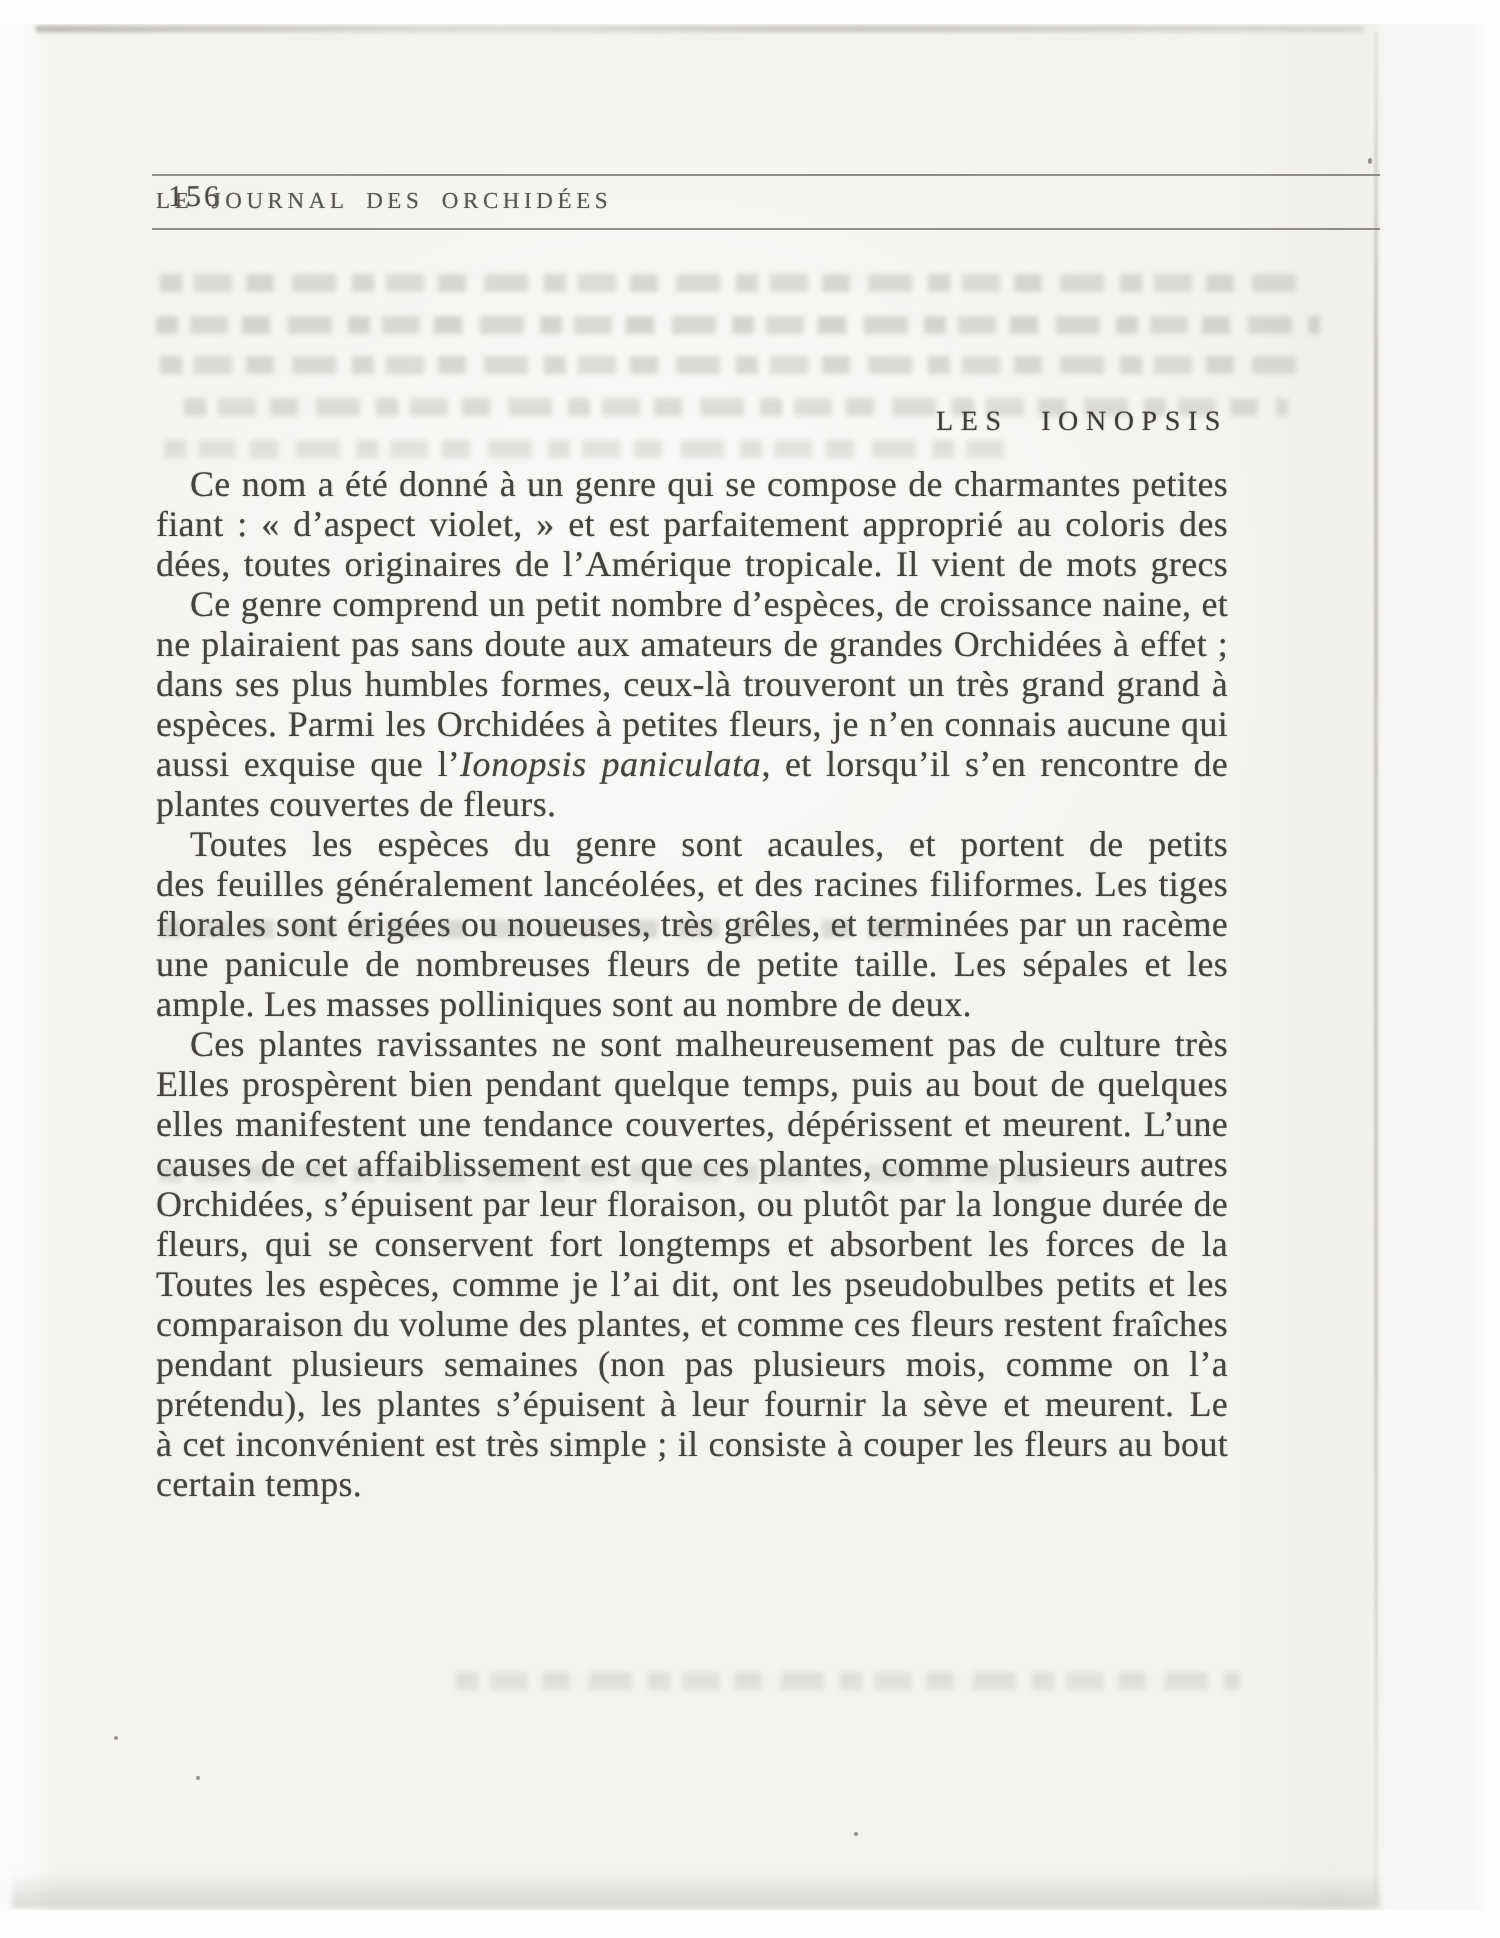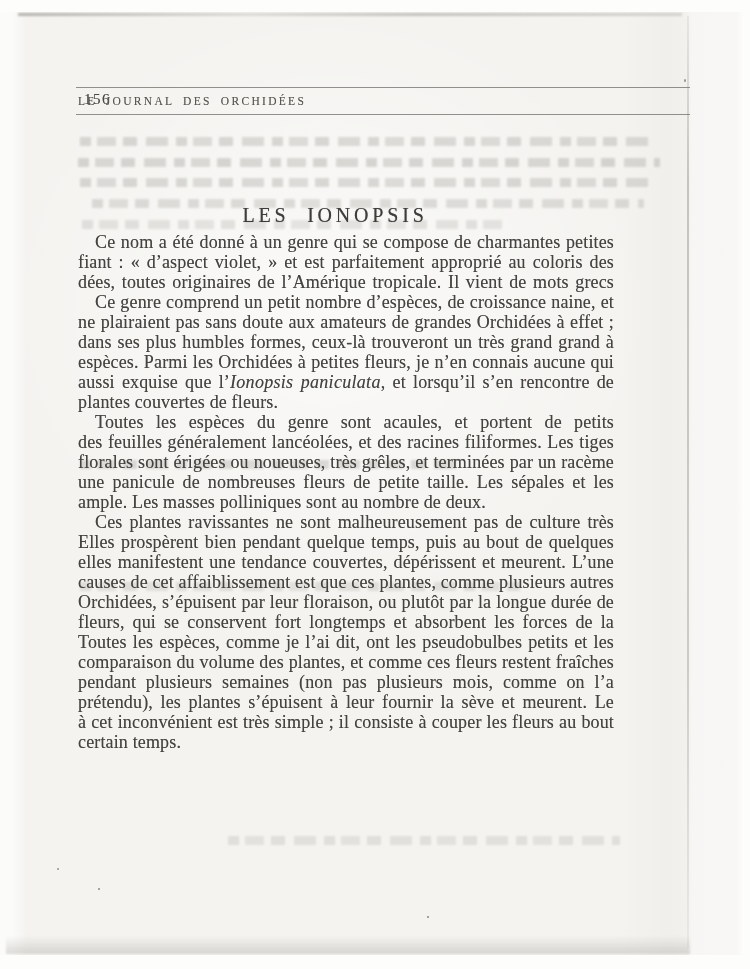--- a/index.html
+++ b/index.html
@@ -38,22 +38,22 @@
       #b4b2ae 66px 88px, transparent 88px 96px);}
   .speck{position:absolute;border-radius:50%;background:#94928c;}
   
   .rule{position:absolute;left:76px;width:614px;height:1px;background:rgba(120,118,112,.8);}
   .pagenum{position:absolute;left:84px;top:91px;font-size:15px;letter-spacing:1.5px;color:#4c4a45;
     text-shadow:0 0 .6px rgba(76,74,69,.5);}
   .journal{position:absolute;left:78px;top:95px;width:536px;text-align:left;
     font-size:11.5px;letter-spacing:2.3px;word-spacing:4px;color:#585650;
     text-shadow:0 0 .6px rgba(88,86,80,.45);}
   
-  .title{position:absolute;left:67px;top:204px;width:536px;margin:0;text-align:center;
-    font-size:20px;font-weight:normal;letter-spacing:3.8px;word-spacing:9px;color:#3f3d39;
+  .title{position:absolute;left:78px;top:204px;width:536px;margin:0;text-align:right;
+    font-size:14px;font-weight:normal;letter-spacing:3.8px;word-spacing:9px;color:#3f3d39;
     text-shadow:0 0 .7px rgba(63,61,57,.55);}
   .body{position:absolute;left:78px;top:232px;width:536px;
     font-size:18px;line-height:20px;letter-spacing:.15px;
     text-shadow:0 0 .6px rgba(69,67,63,.5);}
   .line{height:20px;overflow:hidden;text-align:justify;text-align-last:justify;}
   .line.indent{text-indent:17px;}
   .line.last{text-align-last:left;}
   .line i{letter-spacing:.3px;}
 </style>
 </head>

